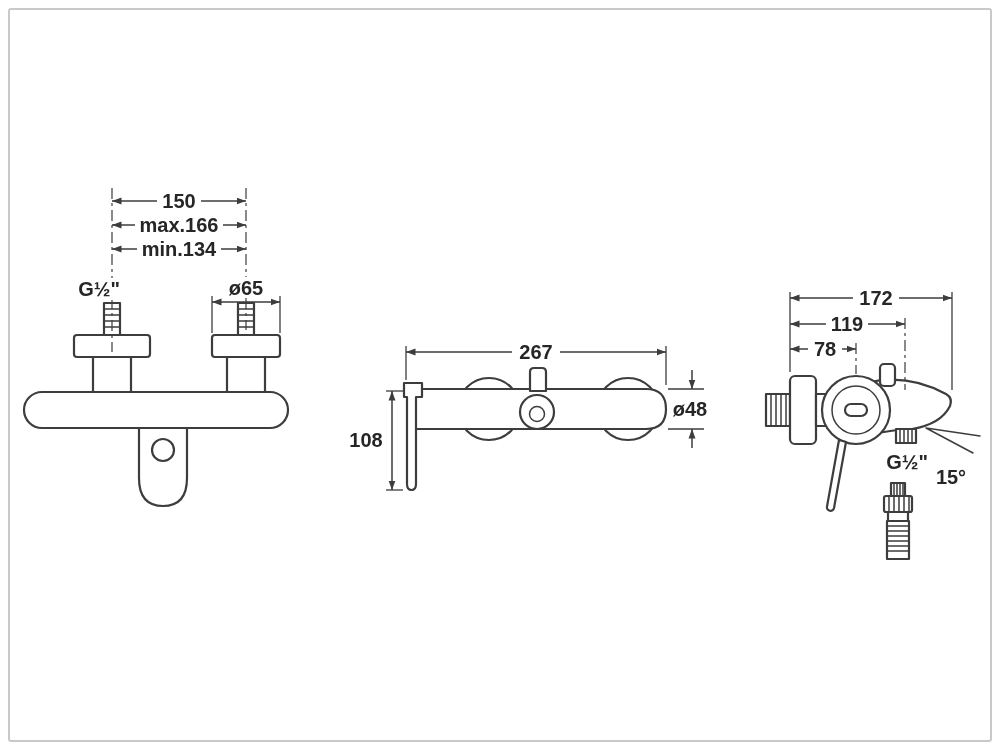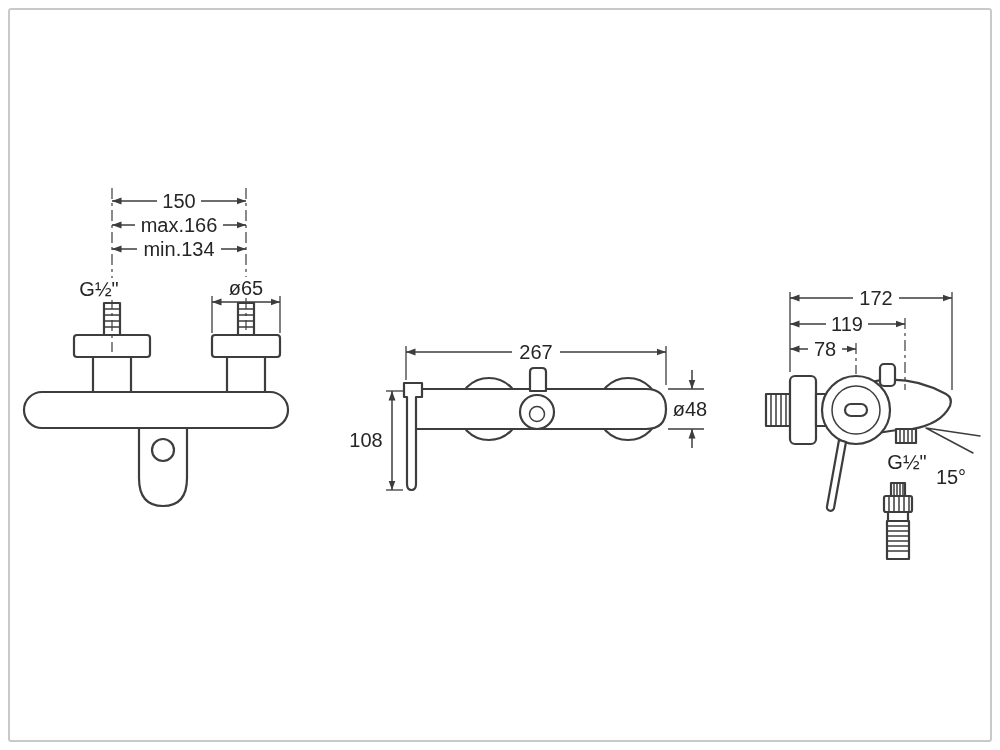--- a/index.html
+++ b/index.html
@@ -4,20 +4,21 @@
 <style>
   * { box-sizing: border-box; }
   html, body { margin: 0; padding: 0; background: #fff; }
   .canvas {
     position: relative;
     width: 1000px;
     height: 750px;
     background: var(--bg, #ffffff);
     font-family: "Liberation Sans", sans-serif;
     overflow: hidden;
+    font-weight: bold;
   }
   svg { position: absolute; left: 0; top: 0; }
   .o   { fill: #ffffff; stroke: var(--line, #3d3d3d); stroke-width: 2.2; stroke-linejoin: round; stroke-linecap: round; }
   .d   { fill: none; stroke: var(--line, #3d3d3d); stroke-width: 1.5; stroke-linecap: round; }
   .dim { fill: none; stroke: var(--line, #3d3d3d); stroke-width: 1.5; }
   .ext { fill: none; stroke: var(--line, #3d3d3d); stroke-width: 1.3; }
   .cl  { fill: none; stroke: var(--line, #3d3d3d); stroke-width: 1.2; stroke-dasharray: 11 4 3 4; }
   .gap { fill: #ffffff; }
   .t   { fill: var(--text, #262626); font-family: "Liberation Sans", sans-serif; font-size: 20px; text-anchor: middle; }
   .border-rect { fill: none; stroke: var(--border, #c9c9c9); stroke-width: 2; }

